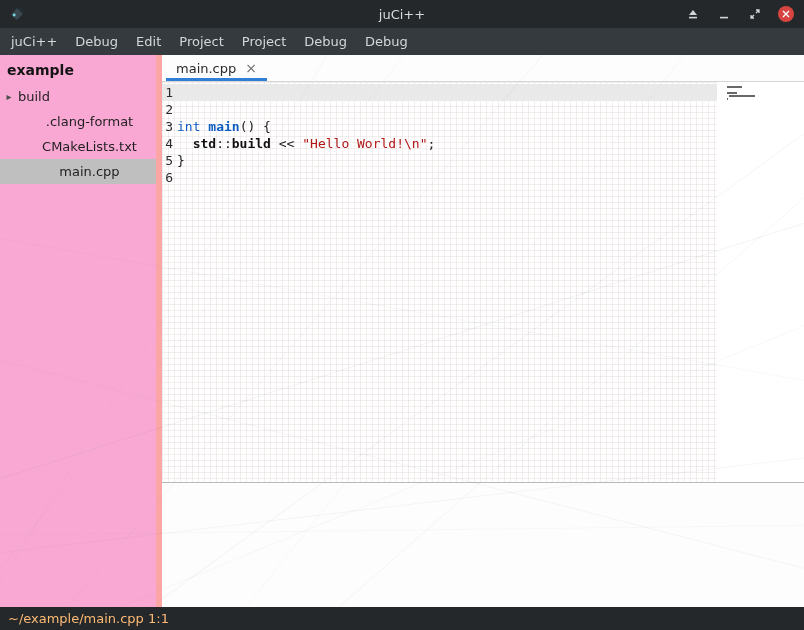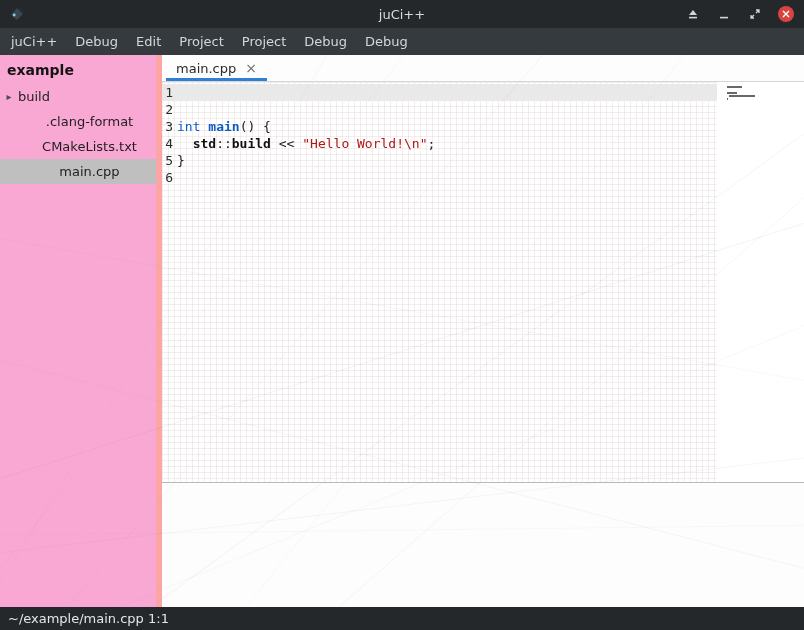--- a/index.html
+++ b/index.html
@@ -76,21 +76,21 @@
   .c-pl  { color:#1a1a1a; }
 
   .minimap { flex:1; background:#ffffff; padding:4px 0 0 10px; cursor:pointer; }
   .mm-bar { height:2px; background:#4d4d4d; opacity:.85; margin-bottom:1px; }
 
   .bottom-panel { flex:1; background:#fdfdfd; }
 
   
   .statusbar {
     flex:0 0 23px; background:var(--statusbar-bg,#24282a);
-    color:#e5e5e5; font-size:13px; display:flex; align-items:center; padding-left:8px;
+    color:#fdba74; font-size:13px; display:flex; align-items:center; padding-left:8px;
   }
 </style>
 </head>
 <body>
 
 <div class="window">
 
   <div class="titlebar">
     <span class="app-icon">
       <svg width="18" height="18" viewBox="0 0 18 18">

